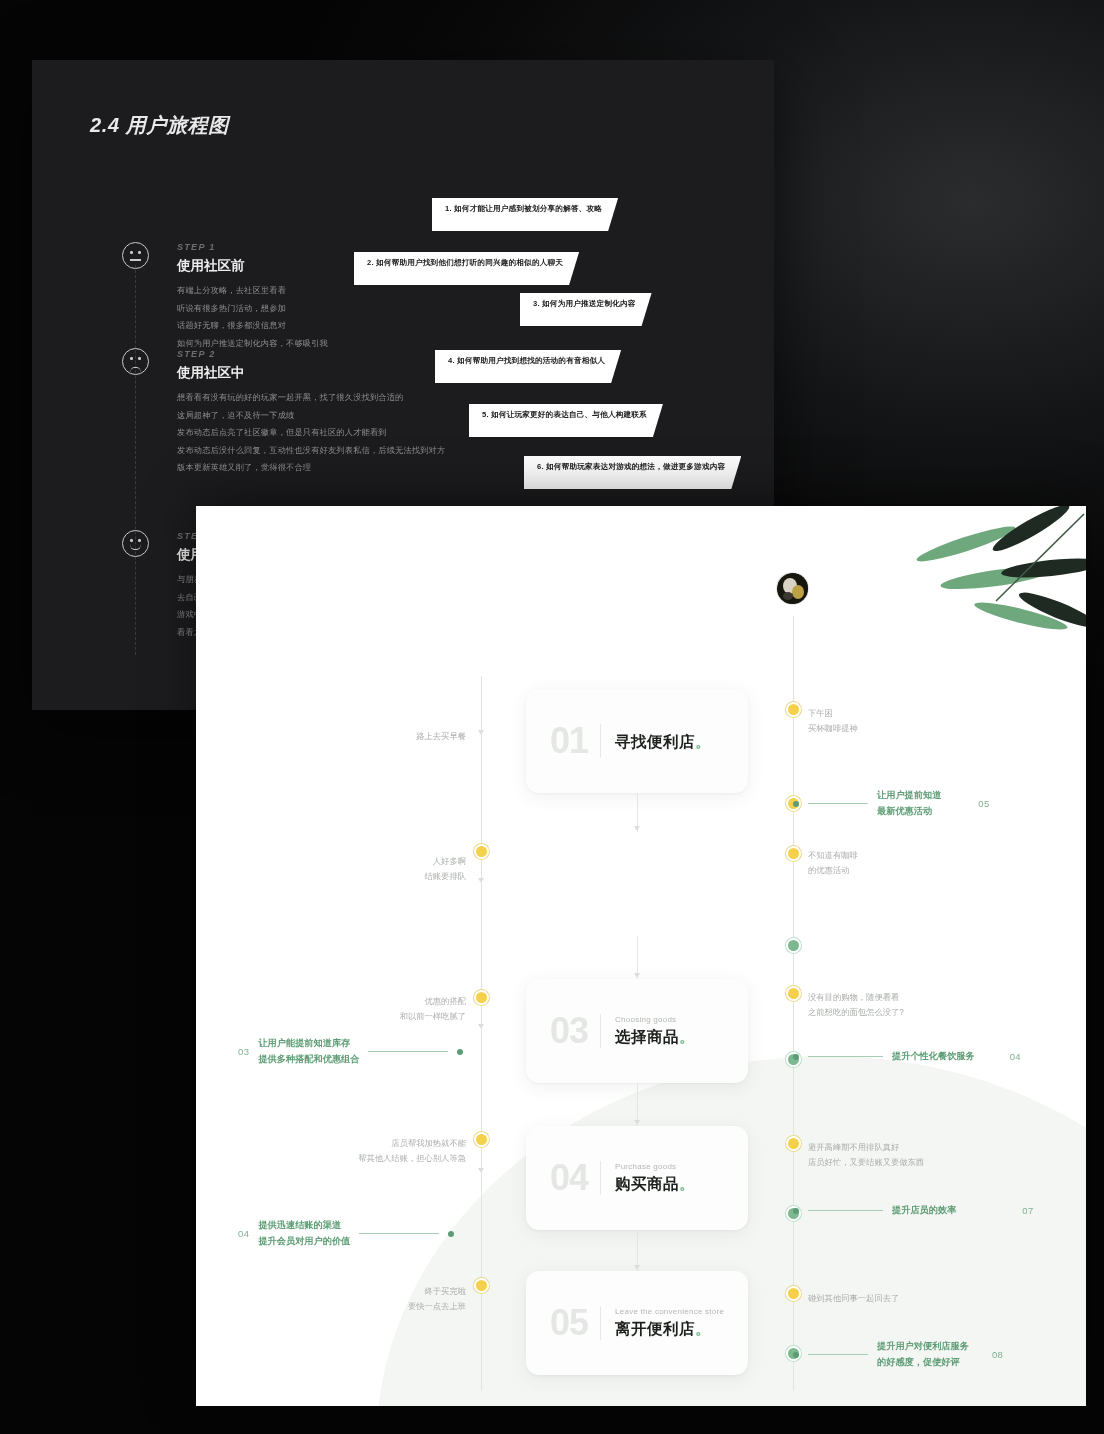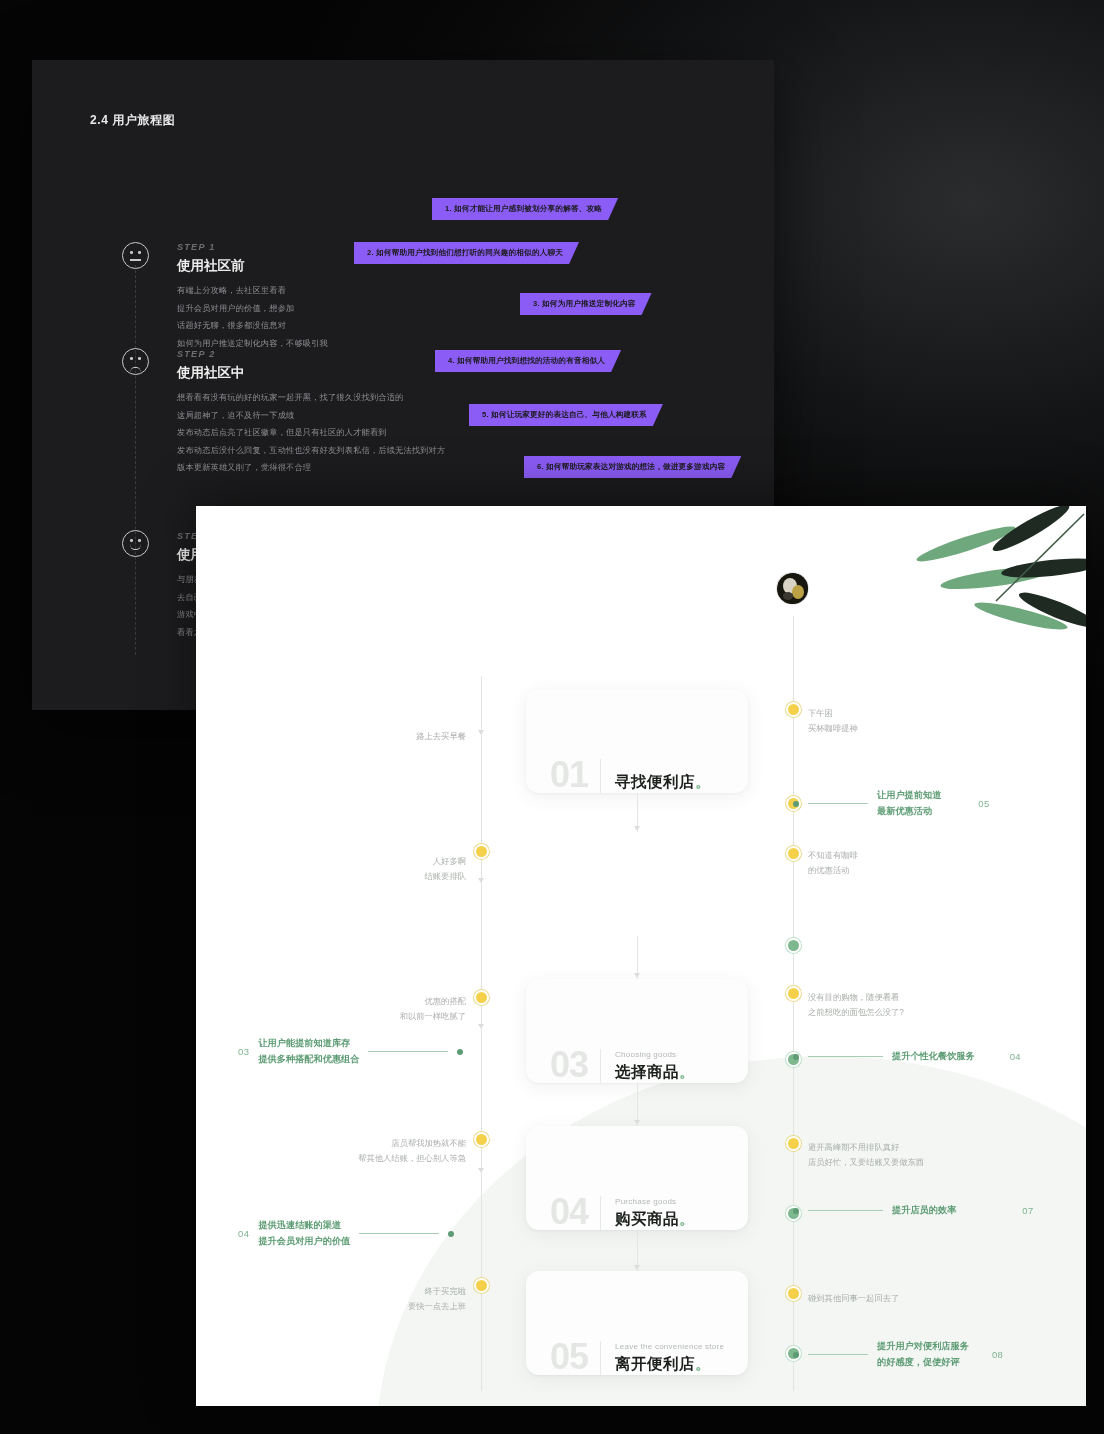--- a/index.html
+++ b/index.html
@@ -14,21 +14,21 @@
       radial-gradient(ellipse 700px 500px at 88% 14%, #2b2c2e 0%, #141516 45%, #0a0a0b 75%, #050505 100%); }
 
   
   .dark-panel {
     position: absolute; left: 32px; top: 60px; width: 742px; height: 650px;
     background: #1c1c1e;
     box-shadow: 0 18px 60px rgba(0,0,0,.55);
   }
   .slide-title {
     position: absolute; left: 58px; top: 52px;
-    font-size: 12px; font-weight: 700; 
+    font-size: 20px; font-weight: 700; font-style: italic;
     letter-spacing: .6px; color: #e9e9ea;
   }
 
   
   .spine {
     position: absolute; left: 103px; top: 205px; width: 0;
     height: 390px; border-left: 1px dashed #3c3c3f;
   }
 
   .step-row { position: absolute; left: 0; width: 100%; }
@@ -45,23 +45,23 @@
      border-radius: 0 0 40% 40% / 0 0 100% 100%; top:13px;}
 
   .step-label { position: absolute; left: 145px; font-size: 9px; font-style: italic;
      letter-spacing: 1.3px; color: #6e6e72; font-weight:700;}
   .step-title { position: absolute; left: 145px; font-size: 13.5px; font-weight: 700; color: #ededee; }
   .step-lines { position: absolute; left: 145px; }
   .step-lines div { font-size: 8.2px; line-height: 17.5px; color: #8e8e93; letter-spacing: .2px; }
 
   
   .callout {
-    position: absolute; background: #8b5cf6; color: #1b1b1b;
+    position: absolute; background: #ffffff; color: #1b1b1b;
     font-size: 7.6px; font-weight: 700; letter-spacing: .2px;
-    padding: 6px 16px 6px 13px; white-space: nowrap;
+    padding: 6px 16px 17px 13px; white-space: nowrap;
     clip-path: polygon(0 0, 100% 0, calc(100% - 10px) 100%, 0 100%);
     box-shadow: 0 2px 9px rgba(0,0,0,.35);
   }
 
   
   .white-panel {
     position: absolute; left: 196px; top: 506px; width: 890px; height: 900px;
     background: #ffffff; overflow: hidden;
     box-shadow: 0 -8px 50px rgba(0,0,0,.45);
   }
@@ -91,21 +91,21 @@
   .node.green { background: #7db88f; box-shadow: 0 0 0 1px #bfe0cb; }
   .arrowhead { position: absolute; width: 0; height: 0;
       border-left: 3.5px solid transparent; border-right: 3.5px solid transparent;
       border-top: 5px solid #dcdedc; }
 
   
   .card {
     position: absolute; left: 330px; width: 222px; height: 104px;
     background: #fdfdfd; border-radius: 13px;
     box-shadow: 0 4px 18px rgba(60,70,60,.075), 0 1px 3px rgba(60,70,60,.05);
-    display: flex; align-items: flex-end;
+    display: flex; align-items: center;
   }
   .card .num { font-size: 36px; font-weight: 700; color: #e4e7e4; letter-spacing: -1px;
      padding-left: 24px; line-height: 1; }
   .card .divider { width: 1px; height: 34px; background: #e6e9e6; margin: 0 14px 0 12px; }
   .card .en { font-size: 8px; color: #b3b9b3; letter-spacing: .25px; margin-bottom: 3px; }
   .card .cn { font-size: 15.5px; font-weight: 700; color: #1d211d; letter-spacing: .5px; }
   .card .cn .dot { color: #7db88f; }
   .card .txt { display: flex; flex-direction: column; justify-content: center; }
 
   .connector { position: absolute; left: 441px; width: 1px; background: #e4e6e4; }
@@ -135,21 +135,21 @@
     <div class="step-row" style="top:0">
       <div class="face" style="top:182px">
         <span class="eye l"></span>
           <span class="eye r"></span>
           <span class="mouth"></span>
       </div>
       <div class="step-label" style="top:182px">STEP 1</div>
       <div class="step-title" style="top:197px">使用社区前</div>
       <div class="step-lines" style="top:222px">
         <div>有端上分攻略，去社区里看看</div>
-        <div>提升会员对用户的价值，想参加</div>
+        <div>听说有很多热门活动，想参加</div>
         <div>话题好无聊，很多都没信息对</div>
         <div>如何为用户推送定制化内容，不够吸引我</div>
       </div>
     </div>
 
     <div class="step-row" style="top:0">
       <div class="face sad" style="top:288px">
         <span class="eye l"></span>
           <span class="eye r"></span>
           <span class="mouth"></span>
@@ -175,21 +175,21 @@
       <div class="step-title" style="top:486px">使用社区后</div>
       <div class="step-lines" style="top:511px">
         <div>与朋友分享胜利的喜悦，讨论游戏心得</div>
         <div>去自己喜欢的讨论群里不能报名，大家交流的很愉快</div>
         <div>游戏中说个出装或拿装备，想想与大家分享</div>
         <div>看看之前发布的内容反响怎么样</div>
       </div>
     </div>
 
     <div class="callout" style="left:400px; top:138px">1. 如何才能让用户感到被划分享的解答、攻略</div>
-    <div class="callout" style="left:322px; top:182px">2. 如何帮助用户找到他们想打听的同兴趣的相似的人聊天</div>
+    <div class="callout" style="left:322px; top:192px">2. 如何帮助用户找到他们想打听的同兴趣的相似的人聊天</div>
     <div class="callout" style="left:488px; top:233px">3. 如何为用户推送定制化内容</div>
     <div class="callout" style="left:403px; top:290px">4. 如何帮助用户找到想找的活动的有音相似人</div>
     <div class="callout" style="left:437px; top:344px">5. 如何让玩家更好的表达自己、与他人构建联系</div>
     <div class="callout" style="left:492px; top:396px">6. 如何帮助玩家表达对游戏的想法，做进更多游戏内容</div>
     <div class="callout" style="left:376px; top:455px">7. 如何帮助玩家建立社交吸引圈层</div>
     <div class="callout" style="left:473px; top:503px">8. 如何更迅速的的社区黑用来吸引用户</div>
     <div class="callout" style="left:423px; top:556px">9. 如何增加用户获取个性化内容的方式</div>
   </div>
 
   <div class="white-panel">

